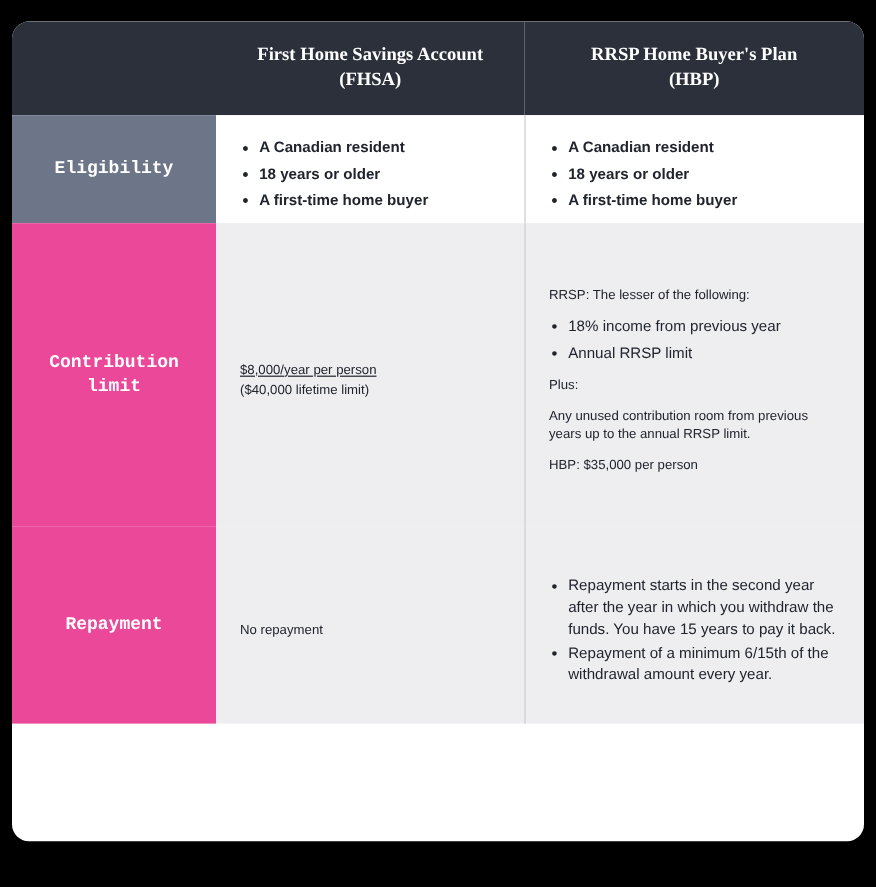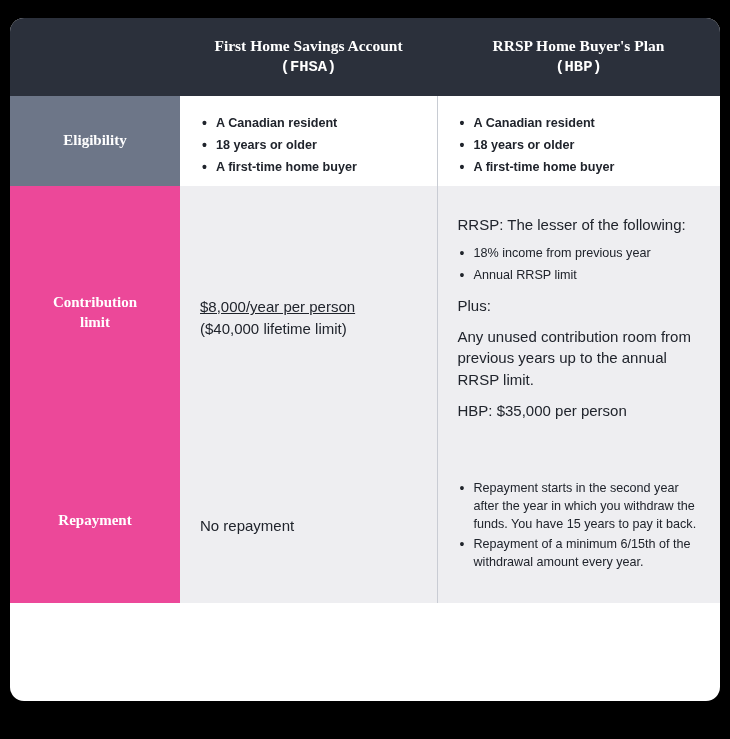--- a/index.html
+++ b/index.html
@@ -51,27 +51,26 @@
     padding: 14px 16px;
     height: 78px;
     box-sizing: border-box;
     line-height: 1.35;
   }
   thead th.corner {
     background: #2b303b;
   }
   thead th .sub {
     display: block;
-    font-family: Liberation Mono, monospace;
   }
 
   
   td.rowlabel {
     color: #ffffff;
-    font-family: Liberation Serif, serif;
+    font-family: Liberation Mono, monospace;
     font-weight: bold;
     font-size: 15px;
     text-align: center;
     vertical-align: middle;
     padding: 10px 12px;
     line-height: 1.3;
   }
   tr.light td.rowlabel { background: #6d7688; }
   tr.dark  td.rowlabel { background: #ec4899; }
 
@@ -109,21 +108,21 @@
     position: absolute;
     left: 2px;
     top: -1px;
     font-size: 14px;
     line-height: 1.42;
   }
   ul.bul.normal li { font-weight: normal; }
 
   p.para {
     margin: 0 0 10px 0;
-    font-size: 15px;
+    font-size: 11px;
   }
   p.para:last-child { margin-bottom: 0; }
   .tight { margin-bottom: 6px; }
 </style>
 </head>
 <body>
 
 <div class="page">
   <div class="card">
     <table class="compare">

